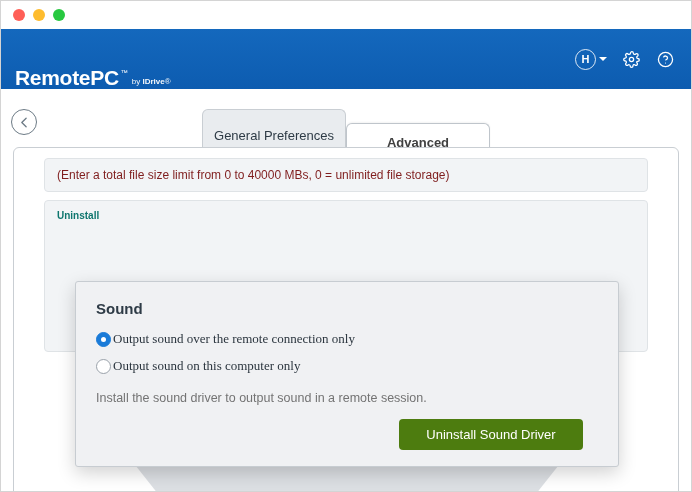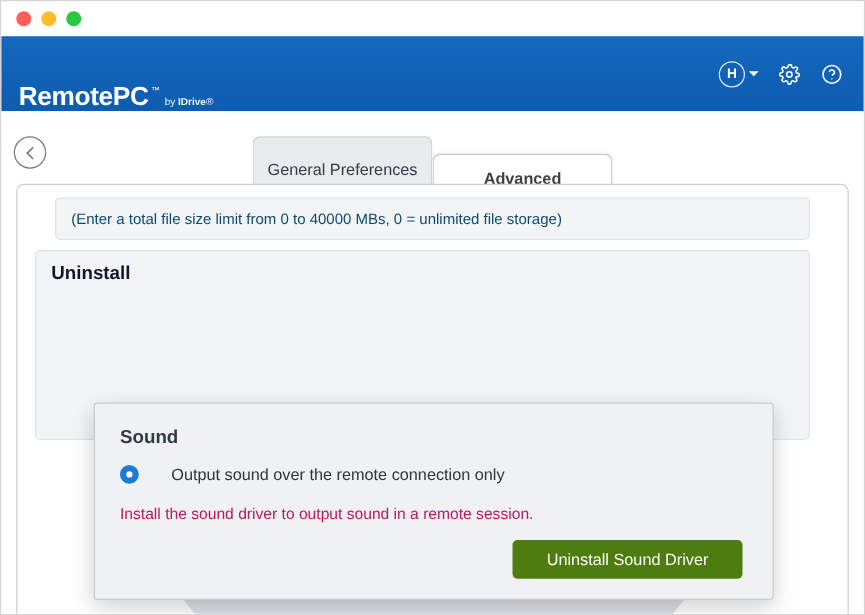--- a/index.html
+++ b/index.html
@@ -133,31 +133,31 @@
     overflow: hidden;
   }
   .panel-inner { padding: 10px 14px; }
   .hint-box {
     margin: 0 16px;
     background: #f2f4f6;
     border: 1px solid #dfe3e6;
     border-radius: 4px;
     padding: 9px 12px;
     font-size: 12px;
-    color: #0c4a6e;
+    color: #7f1d1d;
   }
   .uninstall-box {
-    margin: 8px 16px 0 0;
+    margin: 8px 16px 0 16px;
     background: #f2f4f6;
     border: 1px solid #dfe3e6;
     border-radius: 4px;
     padding: 9px 12px;
-    font-size: 15px;
+    font-size: 10px;
     font-weight: bold;
-    color: #0f172a;
+    color: #0f766e;
     height: 152px;
   }
   
   .funnel {
     position: absolute;
     left: 74px; top: 300px;
     width: 544px; height: 110px;
     background: #d8dce0;
     clip-path: polygon(0 0, 100% 0, 84% 100%, 16% 100%);
     opacity: 0.9;
@@ -166,34 +166,34 @@
   
   .dialog {
     position: absolute;
     left: 74px;
     top: 192px;
     width: 544px;
     background: #f0f1f3;
     border: 1px solid #c7ccd1;
     border-radius: 3px;
     box-shadow: 0 6px 18px rgba(0,0,0,0.18);
-    padding: 18px 24px 16px 20px;
-    margin-top: 41px;
+    padding: 18px 35px 16px 20px;
   }
   .dialog-title {
     font-size: 15px;
     font-weight: bold;
     color: #2e3b46;
     margin-bottom: 14px;
   }
   .radio-row {
     display: flex;
     align-items: center;
-    gap: 26px;
+    gap: 2px;
     margin-bottom: 11px;
+    font-family: Liberation Serif, serif;
   }
   .radio {
     width: 15px; height: 15px;
     border-radius: 50%;
     border: 1px solid #9aa2aa;
     background: #ffffff;
     flex: 0 0 auto;
     position: relative;
   }
   .radio.checked {
@@ -204,21 +204,21 @@
     content: "";
     position: absolute;
     left: 4px; top: 4px;
     width: 5px; height: 5px;
     border-radius: 50%;
     background: #ffffff;
   }
   .radio-label { font-size: 13px; color: #2b353e; }
   .dialog-note {
     font-size: 12.5px;
-    color: #be185d;
+    color: #737373;
     margin-top: 17px;
     margin-bottom: 14px;
   }
   .dialog-actions { display: flex; justify-content: flex-end; }
   .primary-btn {
     background: #4d7c0f;
     color: #ffffff;
     font-size: 13px;
     border: none;
     border-radius: 4px;
@@ -293,20 +293,24 @@
 
     <div class="funnel"></div>
 
     <div class="dialog">
       <div class="dialog-title">Sound</div>
 
       <div class="radio-row">
         <span class="radio checked"></span>
         <span class="radio-label">Output sound over the remote connection only</span>
       </div>
+      <div class="radio-row">
+        <span class="radio"></span>
+        <span class="radio-label">Output sound on this computer only</span>
+      </div>
 
       <div class="dialog-note">Install the sound driver to output sound in a remote session.</div>
 
       <div class="dialog-actions">
         <button class="primary-btn">Uninstall Sound Driver</button>
       </div>
     </div>
 
   </div>
 </div>

